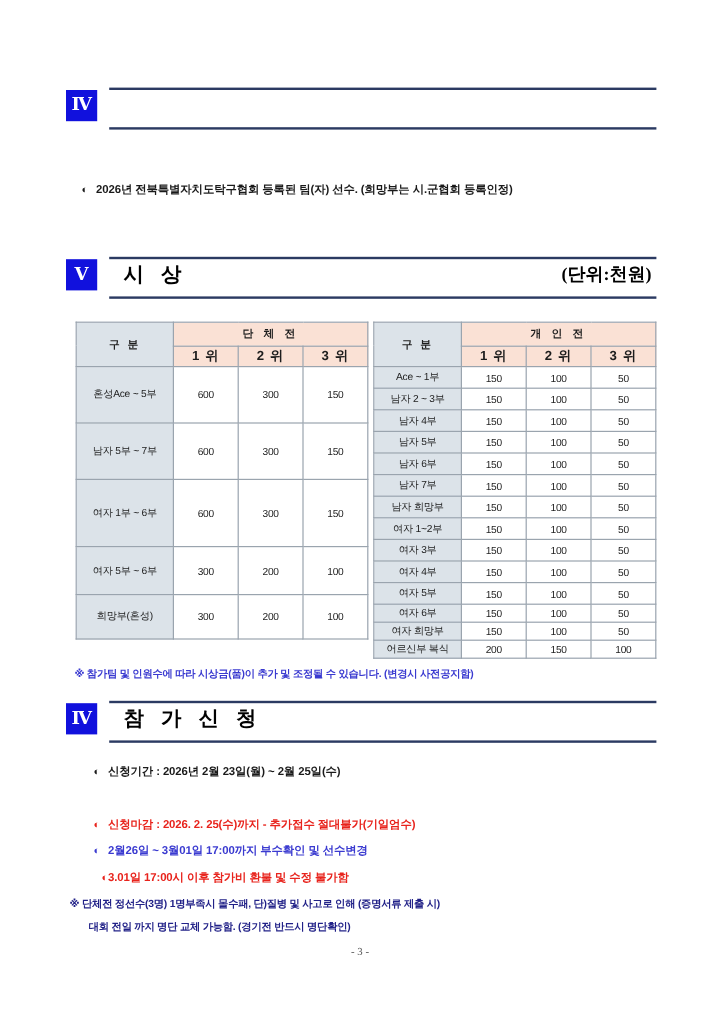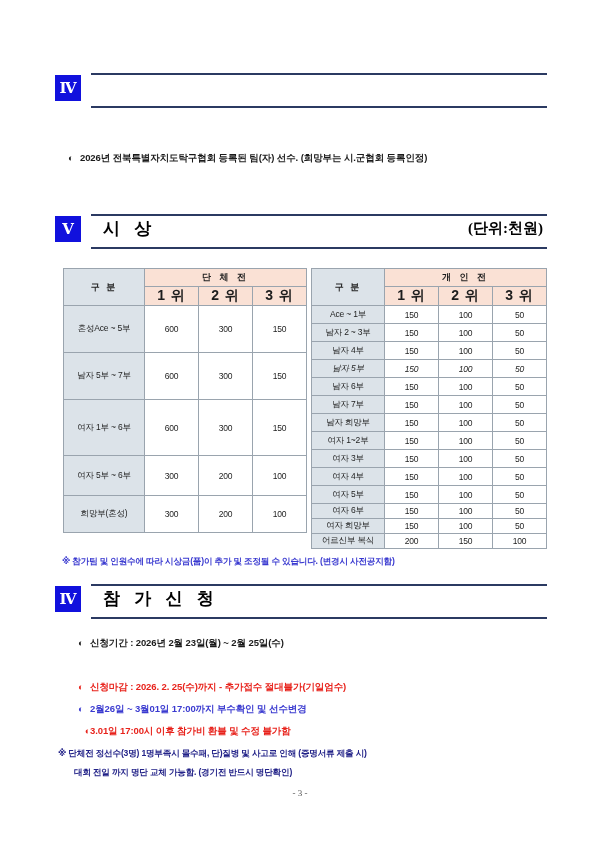--- a/index.html
+++ b/index.html
@@ -113,21 +113,21 @@
   .tbl .hdr-peach {
     background: #fae1d5;
     font-weight: bold;
     letter-spacing: 3px;
     font-size: 9px;
   }
   .tbl .hdr-peach-sub {
     background: #fae1d5;
     font-weight: bold;
     letter-spacing: 1px;
-    font-size: 14px;
+    font-size: 11px;
   }
   .tbl .rowlabel {
     background: #dce3e9;
     font-size: 8.5px;
     letter-spacing: -0.2px;
   }
   .tbl .val { background: #ffffff; }
 
   #team-table { left: 63px; top: 268px; width: 243px; }
   #indiv-table { left: 311px; top: 268px; width: 235px; }
@@ -253,21 +253,21 @@
           <td class="val">150</td>
           <td class="val">100</td>
           <td class="val">50</td>
         </tr>
         <tr style="height: 18px;">
           <td class="rowlabel">남자 4부</td>
           <td class="val">150</td>
           <td class="val">100</td>
           <td class="val">50</td>
         </tr>
-        <tr style="height: 18px; font-style: italic;">
+        <tr style="height: 18px;">
           <td class="rowlabel">남자 5부</td>
           <td class="val">150</td>
           <td class="val">100</td>
           <td class="val">50</td>
         </tr>
         <tr style="height: 18px; padding-left: 19px;">
           <td class="rowlabel">남자 6부</td>
           <td class="val">150</td>
           <td class="val">100</td>
           <td class="val">50</td>

